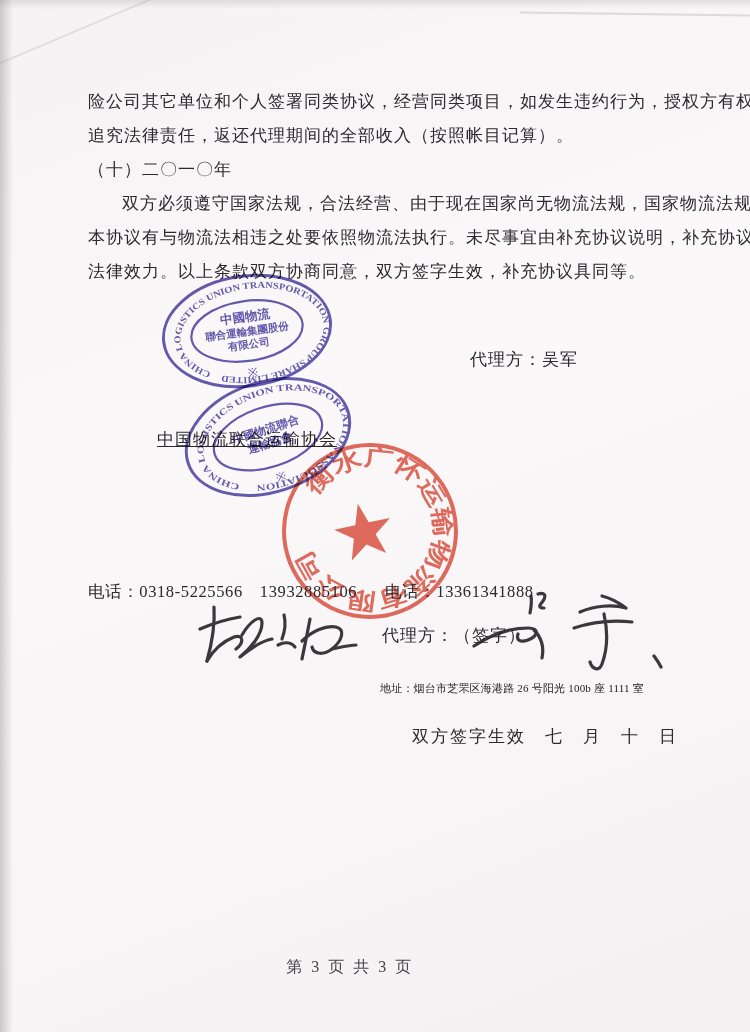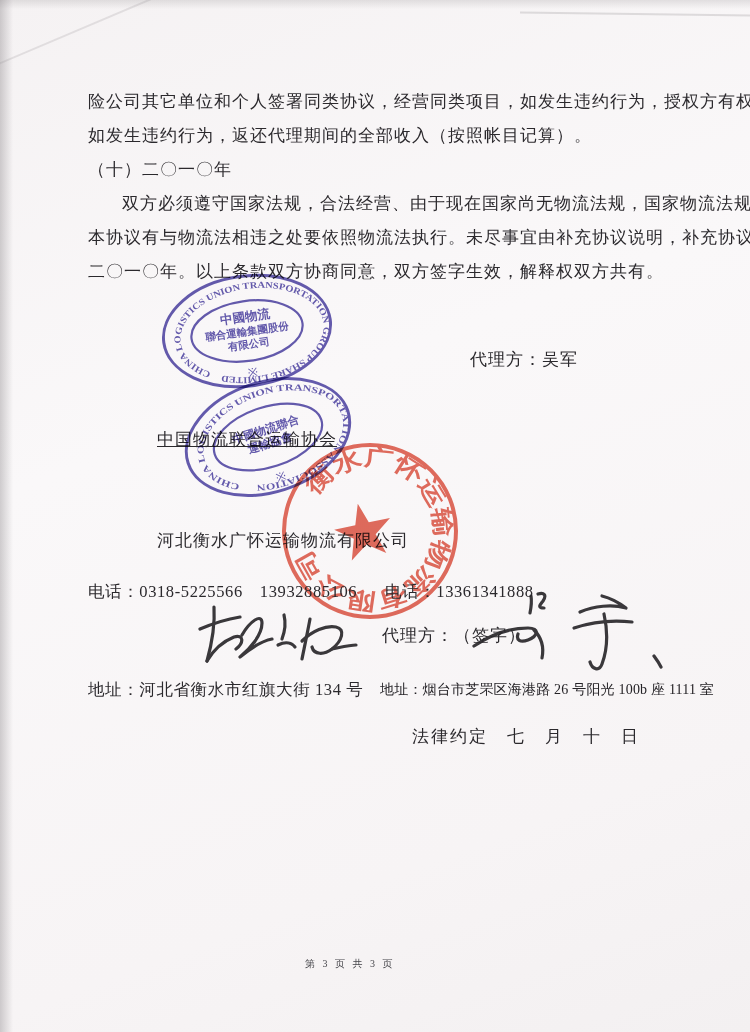--- a/index.html
+++ b/index.html
@@ -15,42 +15,42 @@
   .edge-left{position:absolute;left:0;top:0;bottom:0;width:13px;
     background:linear-gradient(to right,rgba(105,100,104,.30),rgba(105,100,104,0));}
   .edge-top{position:absolute;left:0;top:0;right:0;height:9px;
     background:linear-gradient(to bottom,rgba(120,115,118,.18),rgba(120,115,118,0));}
   .crease-tl{position:absolute;left:-24px;top:30px;width:200px;height:2px;
     background:rgba(150,145,148,.22);transform:rotate(-23deg);}
   .crease-tr{position:absolute;left:520px;top:13px;width:230px;height:2px;
     background:rgba(150,148,150,.28);transform:rotate(.8deg);}
   .abs{position:absolute;white-space:nowrap;}
   .t{font-size:17px;letter-spacing:1px;color:#2b292d;}
-  .t-sm{font-size:14px;letter-spacing:0.2px;color:#242226;}
+  .t-sm{font-size:11px;letter-spacing:0.2px;color:#242226;}
   .t-md{font-size:16.5px;letter-spacing:0.6px;color:#2b292d;}
-  .footer{font-size:10px;letter-spacing:2.5px;color:#45454a;}
+  .footer{font-size:16px;letter-spacing:2.5px;color:#45454a;}
   .stamp{mix-blend-mode:multiply;}
   .seal-text{font-family:"Liberation Serif","DejaVu Serif",serif;}
   .sig path{stroke:#2a282c;stroke-width:3.2;fill:none;stroke-linecap:round;stroke-linejoin:round;}
 </style>
 </head>
 <body>
 
 <div class="page">
   <div class="edge-left"></div>
   <div class="edge-top"></div>
   <div class="crease-tl"></div>
   <div class="crease-tr"></div>
 
   <div class="t abs" style="left:88px;top:90px;">险公司其它单位和个人签署同类协议，经营同类项目，如发生违约行为，授权方有权解聘并</div>
-  <div class="t abs" style="left:88px;top:124px;">如发生违约行为，返还代理期间的全部收入（按照帐目记算）。</div>
+  <div class="t abs" style="left:88px;top:124px;">追究法律责任，返还代理期间的全部收入（按照帐目记算）。</div>
   <div class="t abs" style="left:88px;top:158px;">（十）二〇一〇年</div>
   <div class="t abs" style="left:122px;top:192px;">双方必须遵守国家法规，合法经营、由于现在国家尚无物流法规，国家物流法规出台后</div>
   <div class="t abs" style="left:88px;top:226px;">本协议有与物流法相违之处要依照物流法执行。未尽事宜由补充协议说明，补充协议具同等</div>
-  <div class="t abs" style="left:88px;top:260px;">二〇一〇年。以上条款双方协商同意，双方签字生效，解释权双方共有。</div>
+  <div class="t abs" style="left:88px;top:260px;">法律效力。以上条款双方协商同意，双方签字生效，补充协议具同等。</div>
 
   <div class="t abs" style="left:470px;top:348px;">代理方：吴军</div>
 
   <svg class="stamp abs" style="left:147px;top:261px;" width="200" height="140" viewBox="-100 -70 200 140">
     <defs>
       <path id="gsealring" d="M -41.3,36.0 A 72 44 0 1 1 -40.3,36.5" fill="none"></path>
     </defs>
     <g transform="rotate(-8)" opacity="0.82" color="#44399f">
       <ellipse cx="0" cy="0" rx="84" ry="55" fill="none" stroke="currentColor" stroke-width="3"></ellipse>
       <ellipse cx="0" cy="0" rx="56" ry="30" fill="none" stroke="currentColor" stroke-width="2.2"></ellipse>
@@ -75,21 +75,20 @@
       <ellipse cx="0" cy="0" rx="56" ry="30" fill="none" stroke="currentColor" stroke-width="2.2"></ellipse>
       <text class="seal-text" font-size="9" font-weight="bold" fill="currentColor">
         <textPath href="#asealring" textLength="352" lengthAdjust="spacingAndGlyphs">CHINA LOGISTICS UNION TRANSPORTATION ASSOCIATION</textPath>
       </text>
       <text x="0" y="-4" text-anchor="middle" class="seal-text" font-size="11.5" font-weight="bold" fill="currentColor">中國物流聯合</text>
       <text x="0" y="10" text-anchor="middle" class="seal-text" font-size="11.5" font-weight="bold" fill="currentColor">運輸協會</text>
       <text x="0" y="46" text-anchor="middle" class="seal-text" font-size="12" fill="currentColor">※</text>
     </g>
   </svg>
 
-  <div class="t abs" style="left:157px;top:529px;">河北衡水广怀运输物流有限公司</div>
 
   <svg class="stamp abs" style="left:275px;top:436px;" width="190" height="190" viewBox="-95 -95 190 190">
     <defs>
       <path id="rsealring" d="M -53.7,-34.9 A 64 64 0 1 1 -54.3,-33.9" fill="none"></path>
     </defs>
     <g opacity="0.8" color="#dd4936">
       <circle cx="0" cy="0" r="86" fill="none" stroke="currentColor" stroke-width="4"></circle>
       <text class="seal-text" font-size="23" font-weight="bold" fill="currentColor">
         <textPath href="#rsealring" textLength="348" lengthAdjust="spacingAndGlyphs">衡水广怀运输物流有限公司</textPath>
       </text>
@@ -118,19 +117,18 @@
     <path d="M63,14 C64,20 63,26 62,31"></path>
     <path d="M70,12 C76,10 79,13 75,19 C72,23 69,26 76,26"></path>
     <path d="M6,64 C24,52 44,46 60,46 C72,46 70,54 60,58 C52,61 48,58 50,52"></path>
     <path d="M66,48 C74,56 76,66 74,76"></path>
     <path d="M112,30 C126,24 144,22 158,26 C150,20 142,16 134,14"></path>
     <path d="M106,46 C124,40 146,38 164,40"></path>
     <path d="M136,32 C140,50 140,66 134,82 C131,90 124,87 122,80"></path>
     <path d="M186,74 C189,78 191,81 193,85"></path>
   </svg>
 
-  <div class="t-md abs" style="left:88px;top:679px;">地址：河北省衡水市红旗大街 134 号</div>
   <div class="t-sm abs" style="left:380px;top:681px;">地址：烟台市芝罘区海港路 26 号阳光 100b 座 1111 室</div>
 
-  <div class="t abs" style="left:412px;top:725px;letter-spacing:2px;">法律约定　七　月　十　日</div>
+  <div class="t abs" style="left:412px;top:725px;letter-spacing:2px;">双方签字生效　七　月　十　日</div>
 
   <div class="footer abs" style="left:270px;top:957px;width:160px;text-align:center;">第 3 页 共 3 页</div>
 </div>
 
 </body></html>

